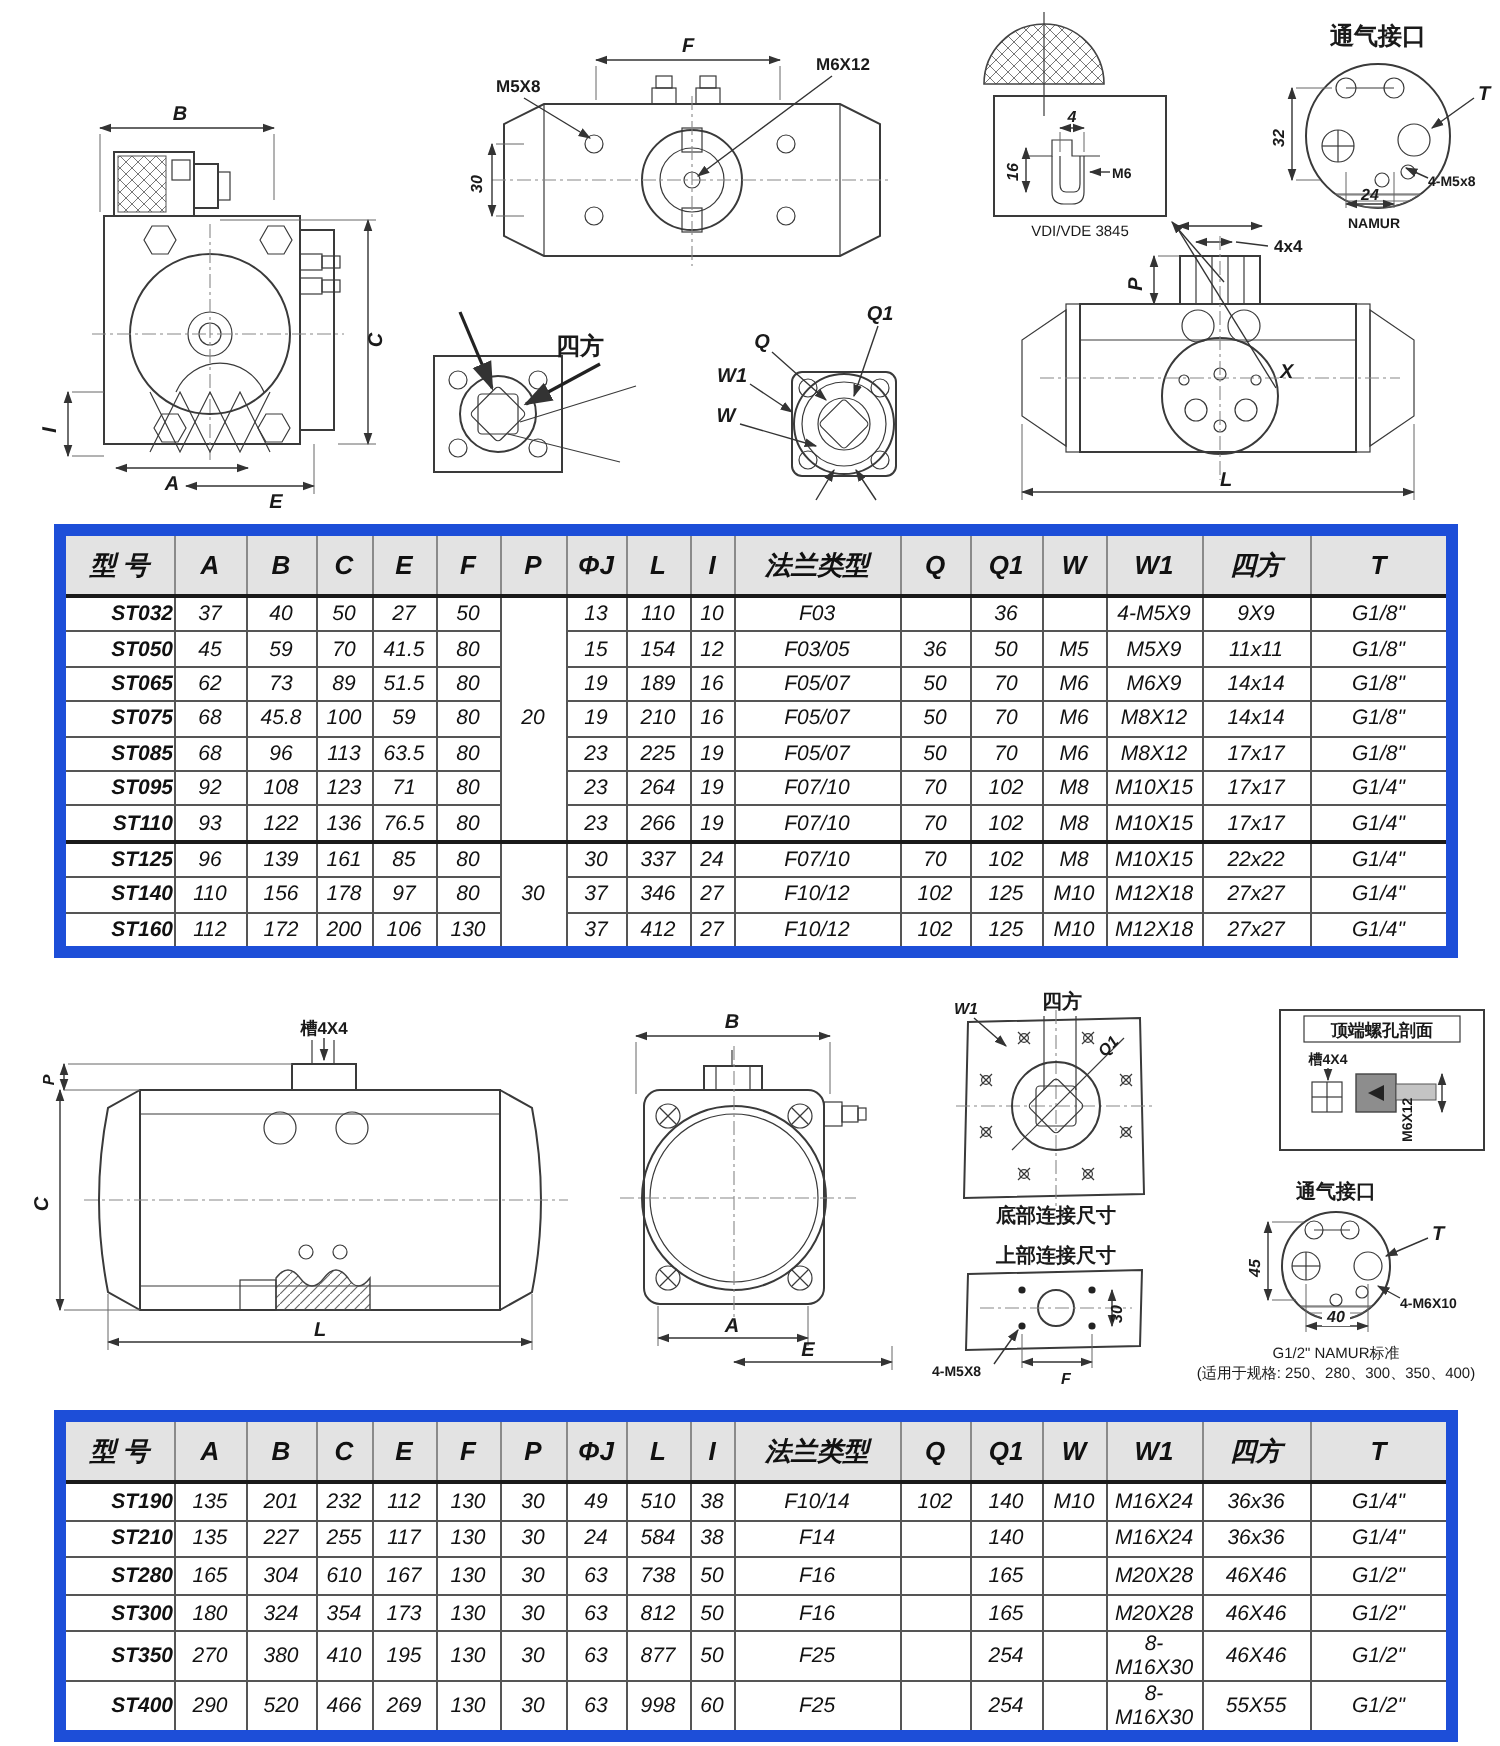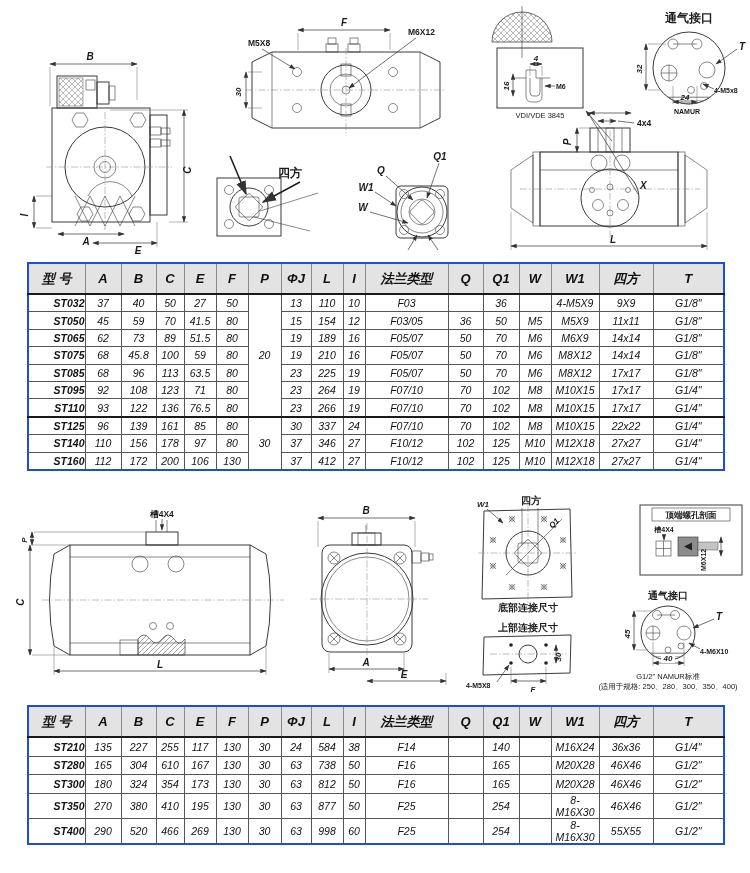--- a/index.html
+++ b/index.html
@@ -12,21 +12,21 @@
   .lbs{font:bold 7px "Liberation Sans",sans-serif;}
   .cj{font:bold 12px "Liberation Sans",sans-serif;}
   .cjs{font:bold 10px "Liberation Sans",sans-serif;}
   .cap{font:7.5px "Liberation Sans",sans-serif;}
   .ln{stroke:#3a3a3a;fill:none;stroke-width:1;}
   .tn{stroke:#3a3a3a;fill:none;stroke-width:.6;}
   .dim{stroke:#333;stroke-width:.7;fill:none;}
   .ext{stroke:#666;stroke-width:.5;fill:none;}
   .cl{stroke:#888;stroke-width:.55;fill:none;stroke-dasharray:7 2 1.5 2;}
   .ldr{stroke:#333;stroke-width:.7;fill:none;}
-  table.spec{border-collapse:collapse;border:2px solid #1d4ed8;table-layout:fixed;background:#fff;}
+  table.spec{border-collapse:collapse;border:6px solid #1d4ed8;table-layout:fixed;background:#fff;}
   .spec th{background:#e3e3e3;border:1px solid #8a8a8a;border-left:1px dotted #999;border-bottom:2px solid #1a1a1a;font-weight:bold;font-style:italic;font-size:13px;padding:0;height:29px;color:#111;overflow:hidden;}
   .spec td{border:1px solid #555;text-align:center;vertical-align:middle;font-style:italic;font-size:10.5px;padding:0;color:#111;overflow:hidden;}
   .spec td:first-child{font-weight:bold;text-align:right;}
   #t1 td{height:16.4px;}
   #t2 td{height:17.6px;}
   .spec tr.group-break td{border-top:2px solid #1a1a1a;}
 </style>
 </head>
 <body>
 
@@ -717,20 +717,39 @@
           <th>Q</th>
           <th>Q1</th>
           <th>W</th>
           <th>W1</th>
           <th>四方</th>
           <th>T</th>
         </tr>
       </thead>
       <tbody>
         <tr>
+          <td>ST190</td>
+          <td>135</td>
+          <td>201</td>
+          <td>232</td>
+          <td>112</td>
+          <td>130</td>
+          <td>30</td>
+          <td>49</td>
+          <td>510</td>
+          <td>38</td>
+          <td>F10/14</td>
+          <td>102</td>
+          <td>140</td>
+          <td>M10</td>
+          <td>M16X24</td>
+          <td>36x36</td>
+          <td>G1/4"</td>
+        </tr>
+        <tr>
           <td>ST210</td>
           <td>135</td>
           <td>227</td>
           <td>255</td>
           <td>117</td>
           <td>130</td>
           <td>30</td>
           <td>24</td>
           <td>584</td>
           <td>38</td>

